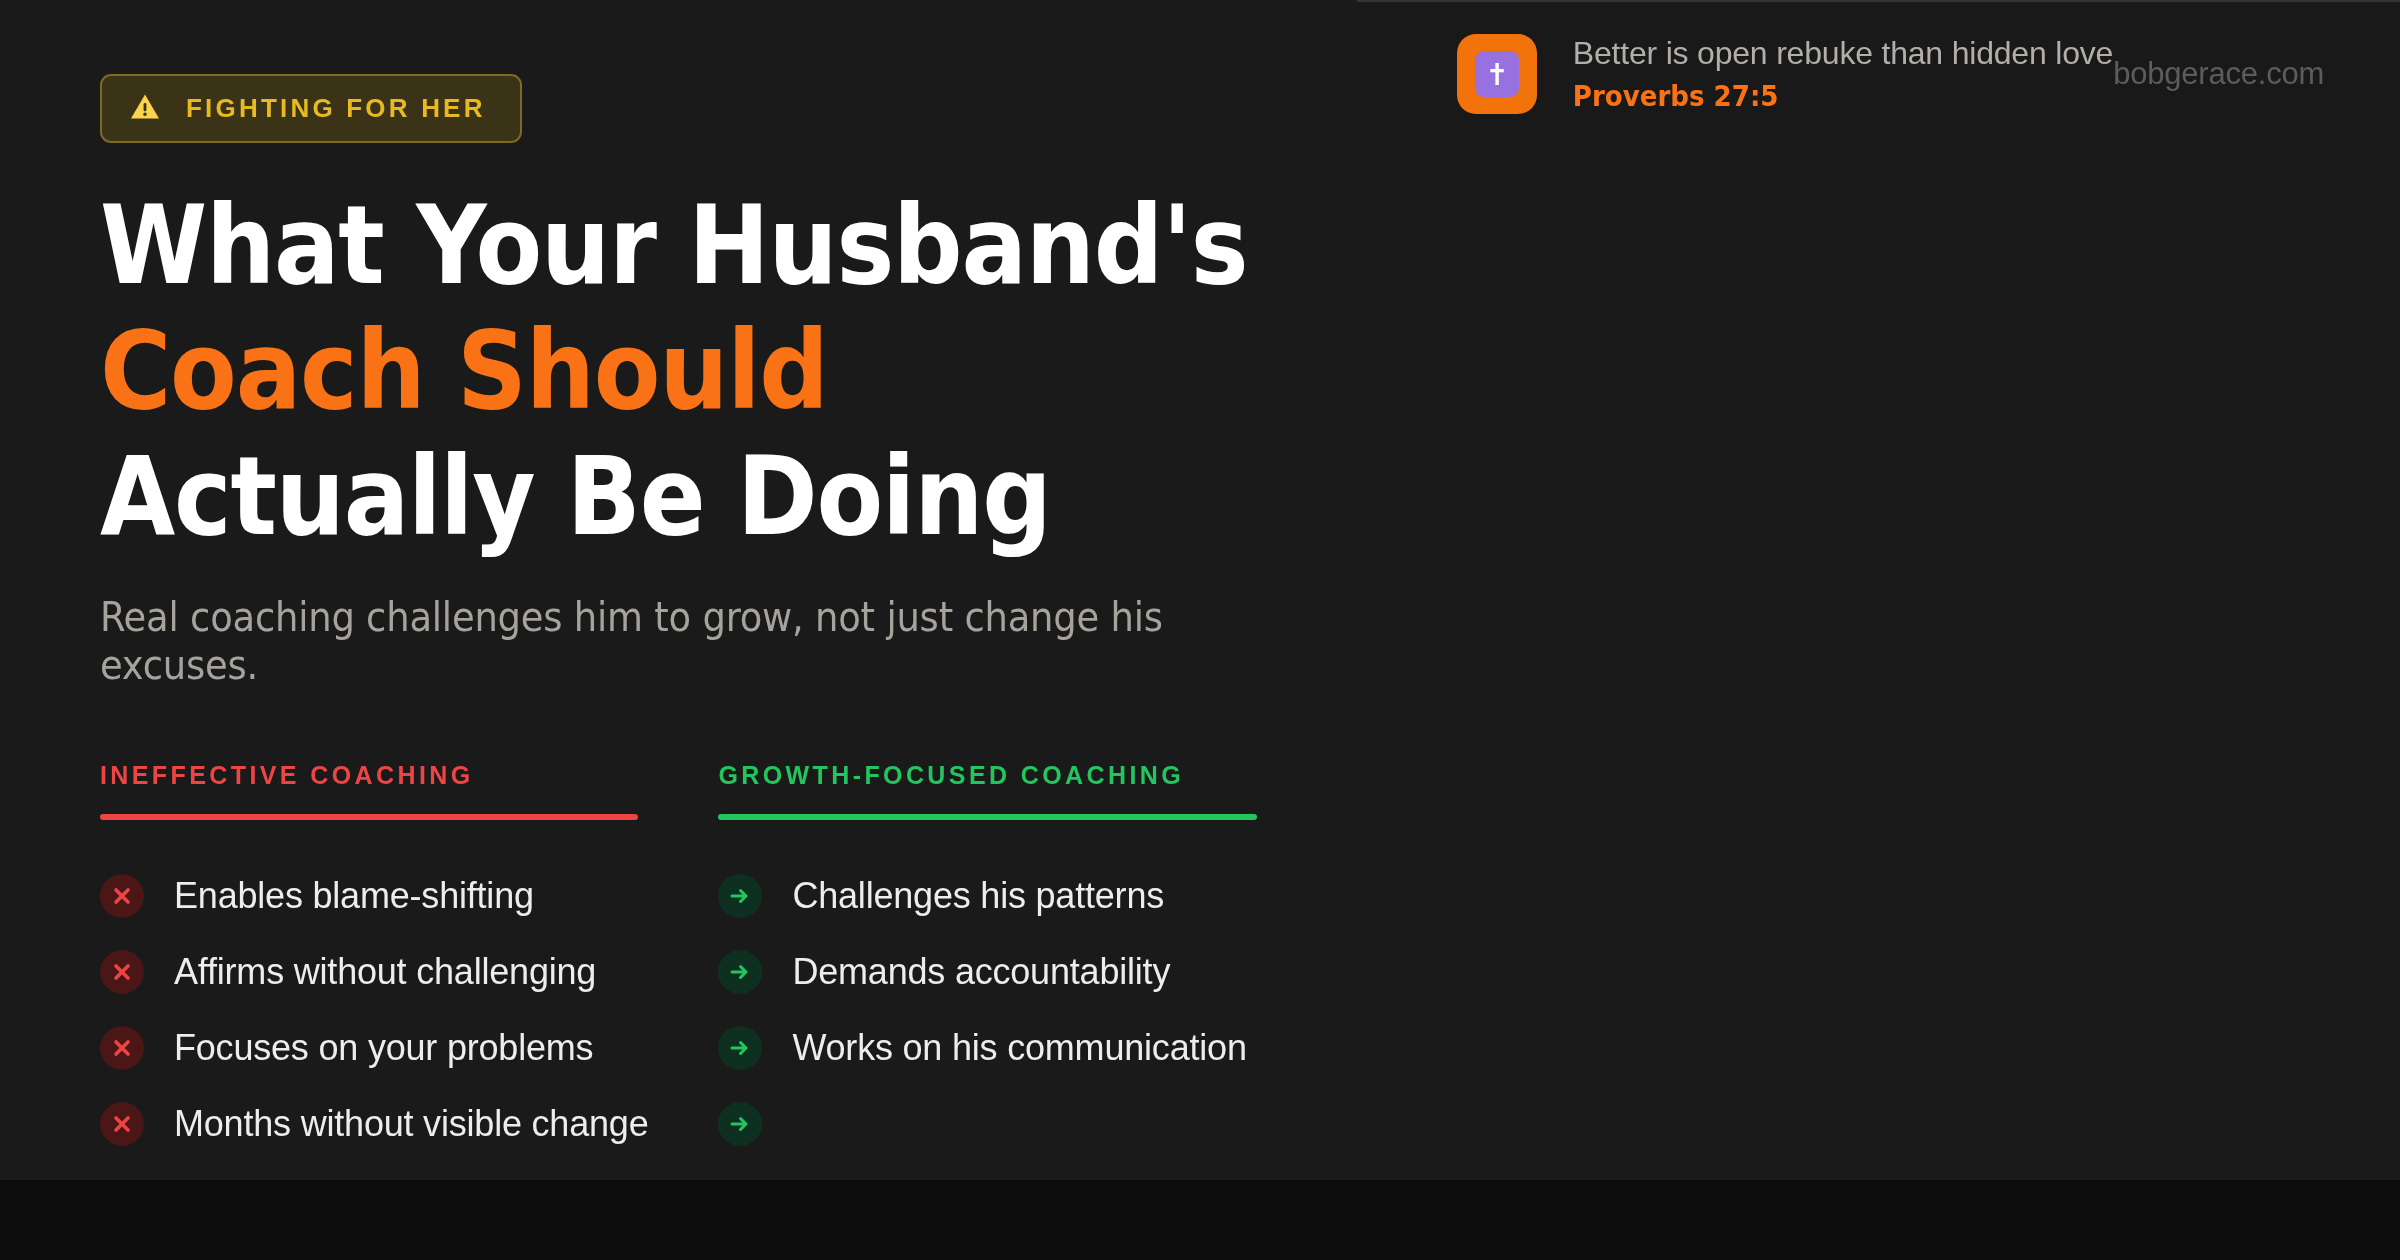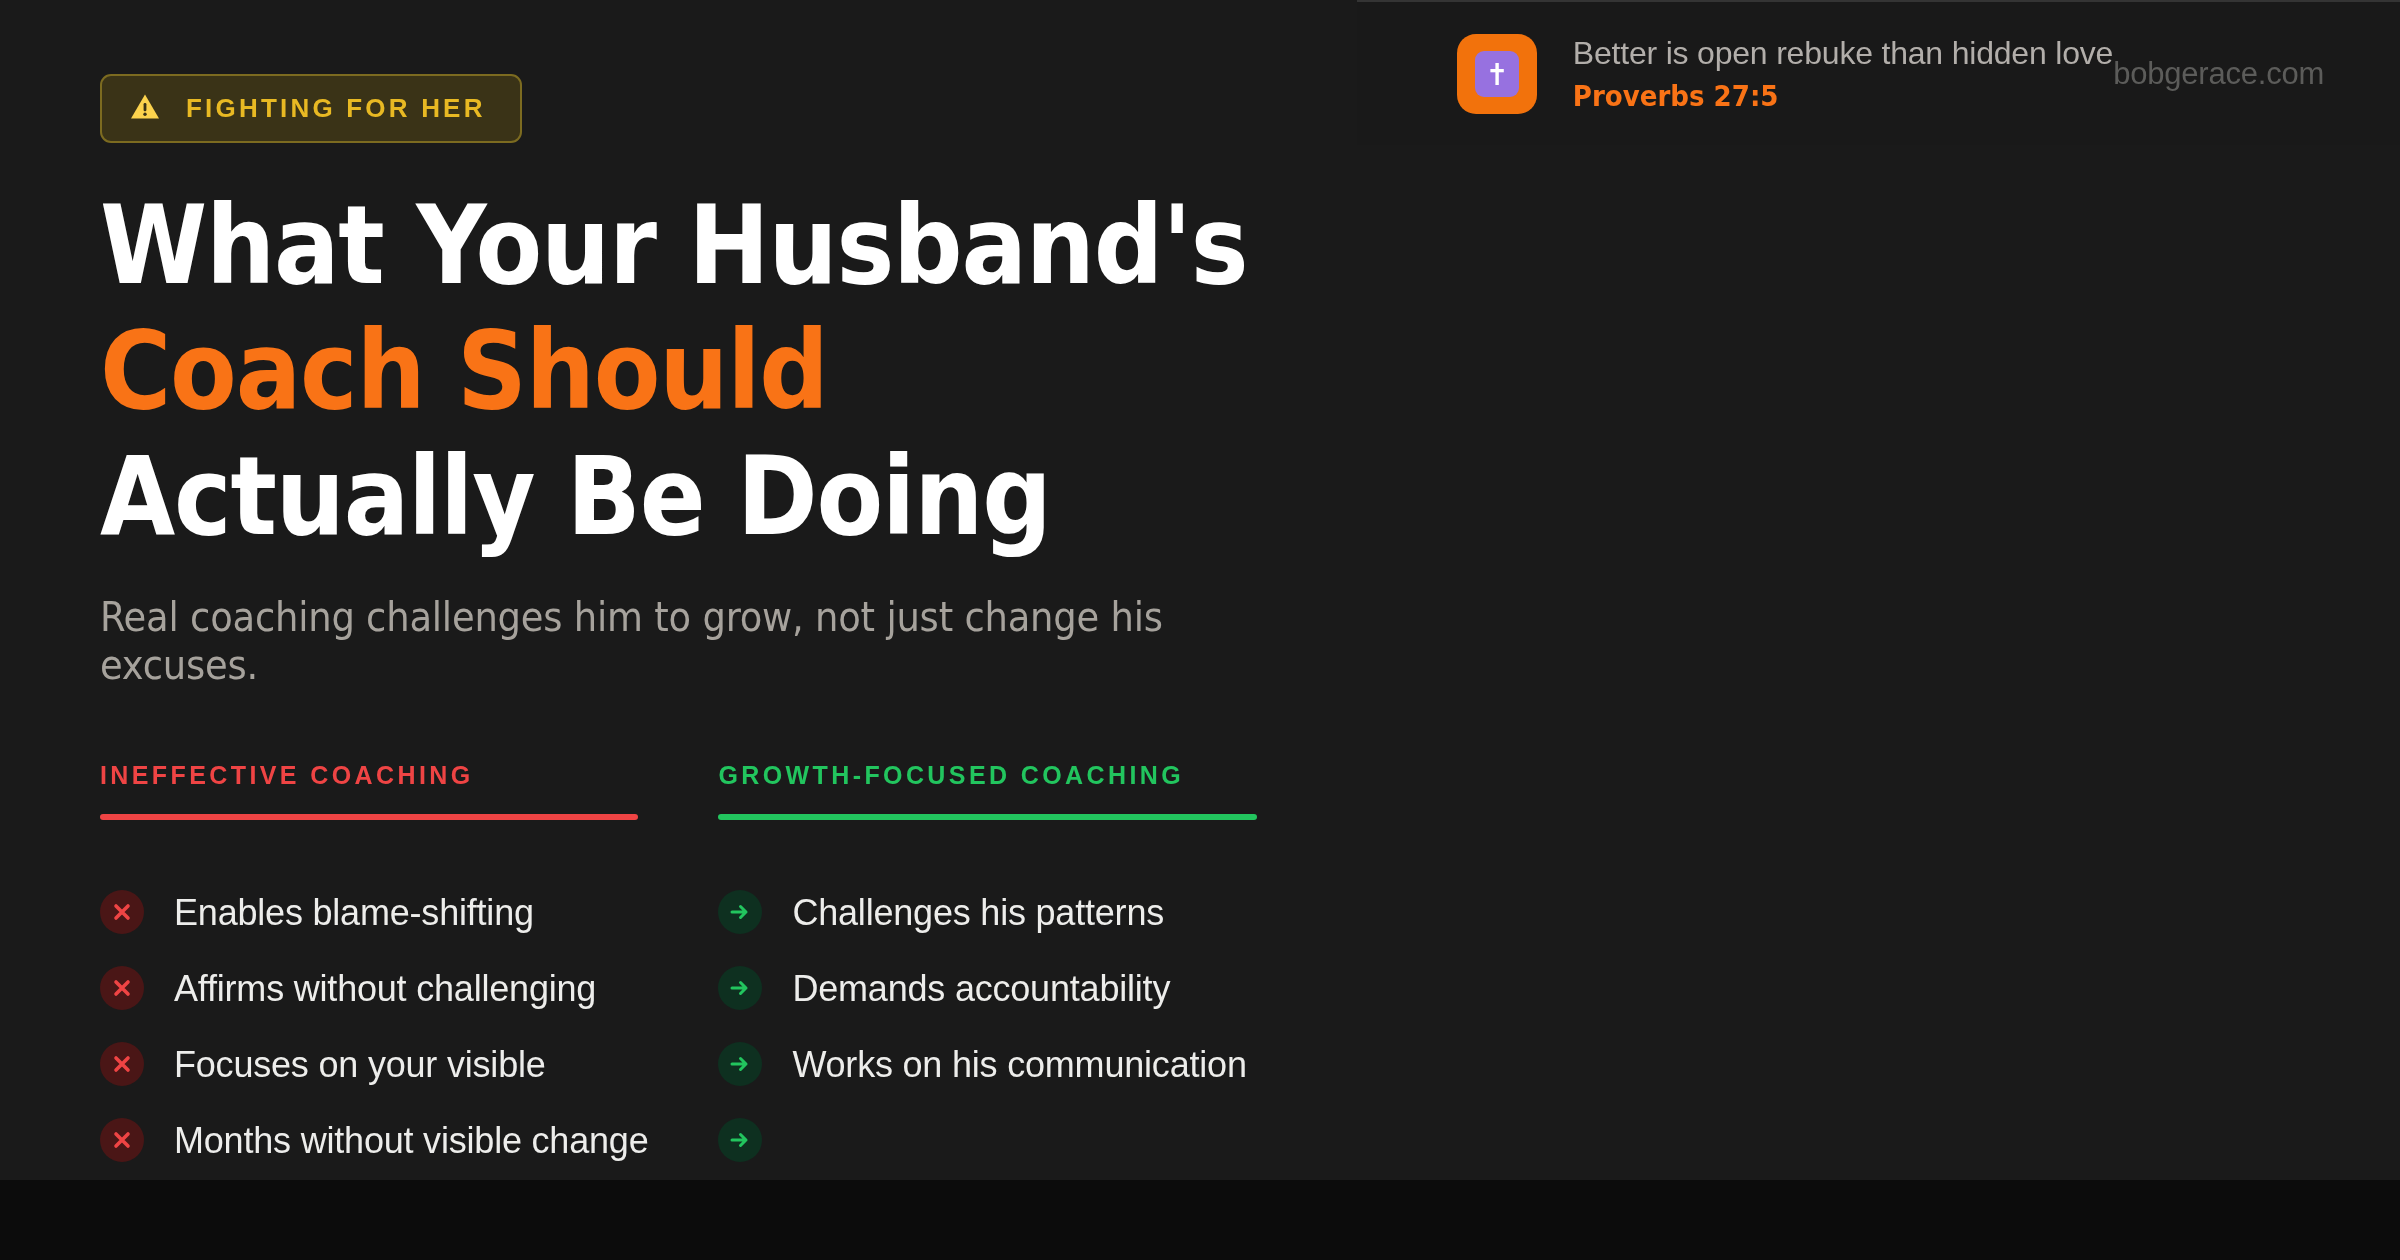--- a/index.html
+++ b/index.html
@@ -89,21 +89,21 @@
   }
   .col-title.neg { color:#ef4444; }
   .col-rule.neg  { background:#ef4444; }
   .col-title.pos { color:#22c55e; }
   .col-rule.pos  { background:#22c55e; }
 
   .col-list { margin-top:38px; }
 
   .item {
     display:flex;
-    align-items:flex-end;
+    align-items:center;
     gap:30px;
     height:76px;
   }
   .bullet {
     flex:0 0 auto;
     width:44px; height:44px;
     border-radius:50%;
     display:flex; align-items:center; justify-content:center;
   }
   .bullet.neg { background:#4a1616; }
@@ -212,21 +212,21 @@
             </span>
             <span class="item-text">Affirms without challenging</span>
           </div>
 
           <div class="item">
             <span class="bullet neg">
               <svg width="22" height="22" viewBox="0 0 22 22" aria-hidden="true">
                 <path d="M5 5 L17 17 M17 5 L5 17" stroke="#ef4444" stroke-width="3.6" stroke-linecap="round"></path>
               </svg>
             </span>
-            <span class="item-text">Focuses on your visible</span>
+            <span class="item-text">Focuses on your problems</span>
           </div>
 
           <div class="item">
             <span class="bullet neg">
               <svg width="22" height="22" viewBox="0 0 22 22" aria-hidden="true">
                 <path d="M5 5 L17 17 M17 5 L5 17" stroke="#ef4444" stroke-width="3.6" stroke-linecap="round"></path>
               </svg>
             </span>
             <span class="item-text">Months without visible change</span>
           </div>

